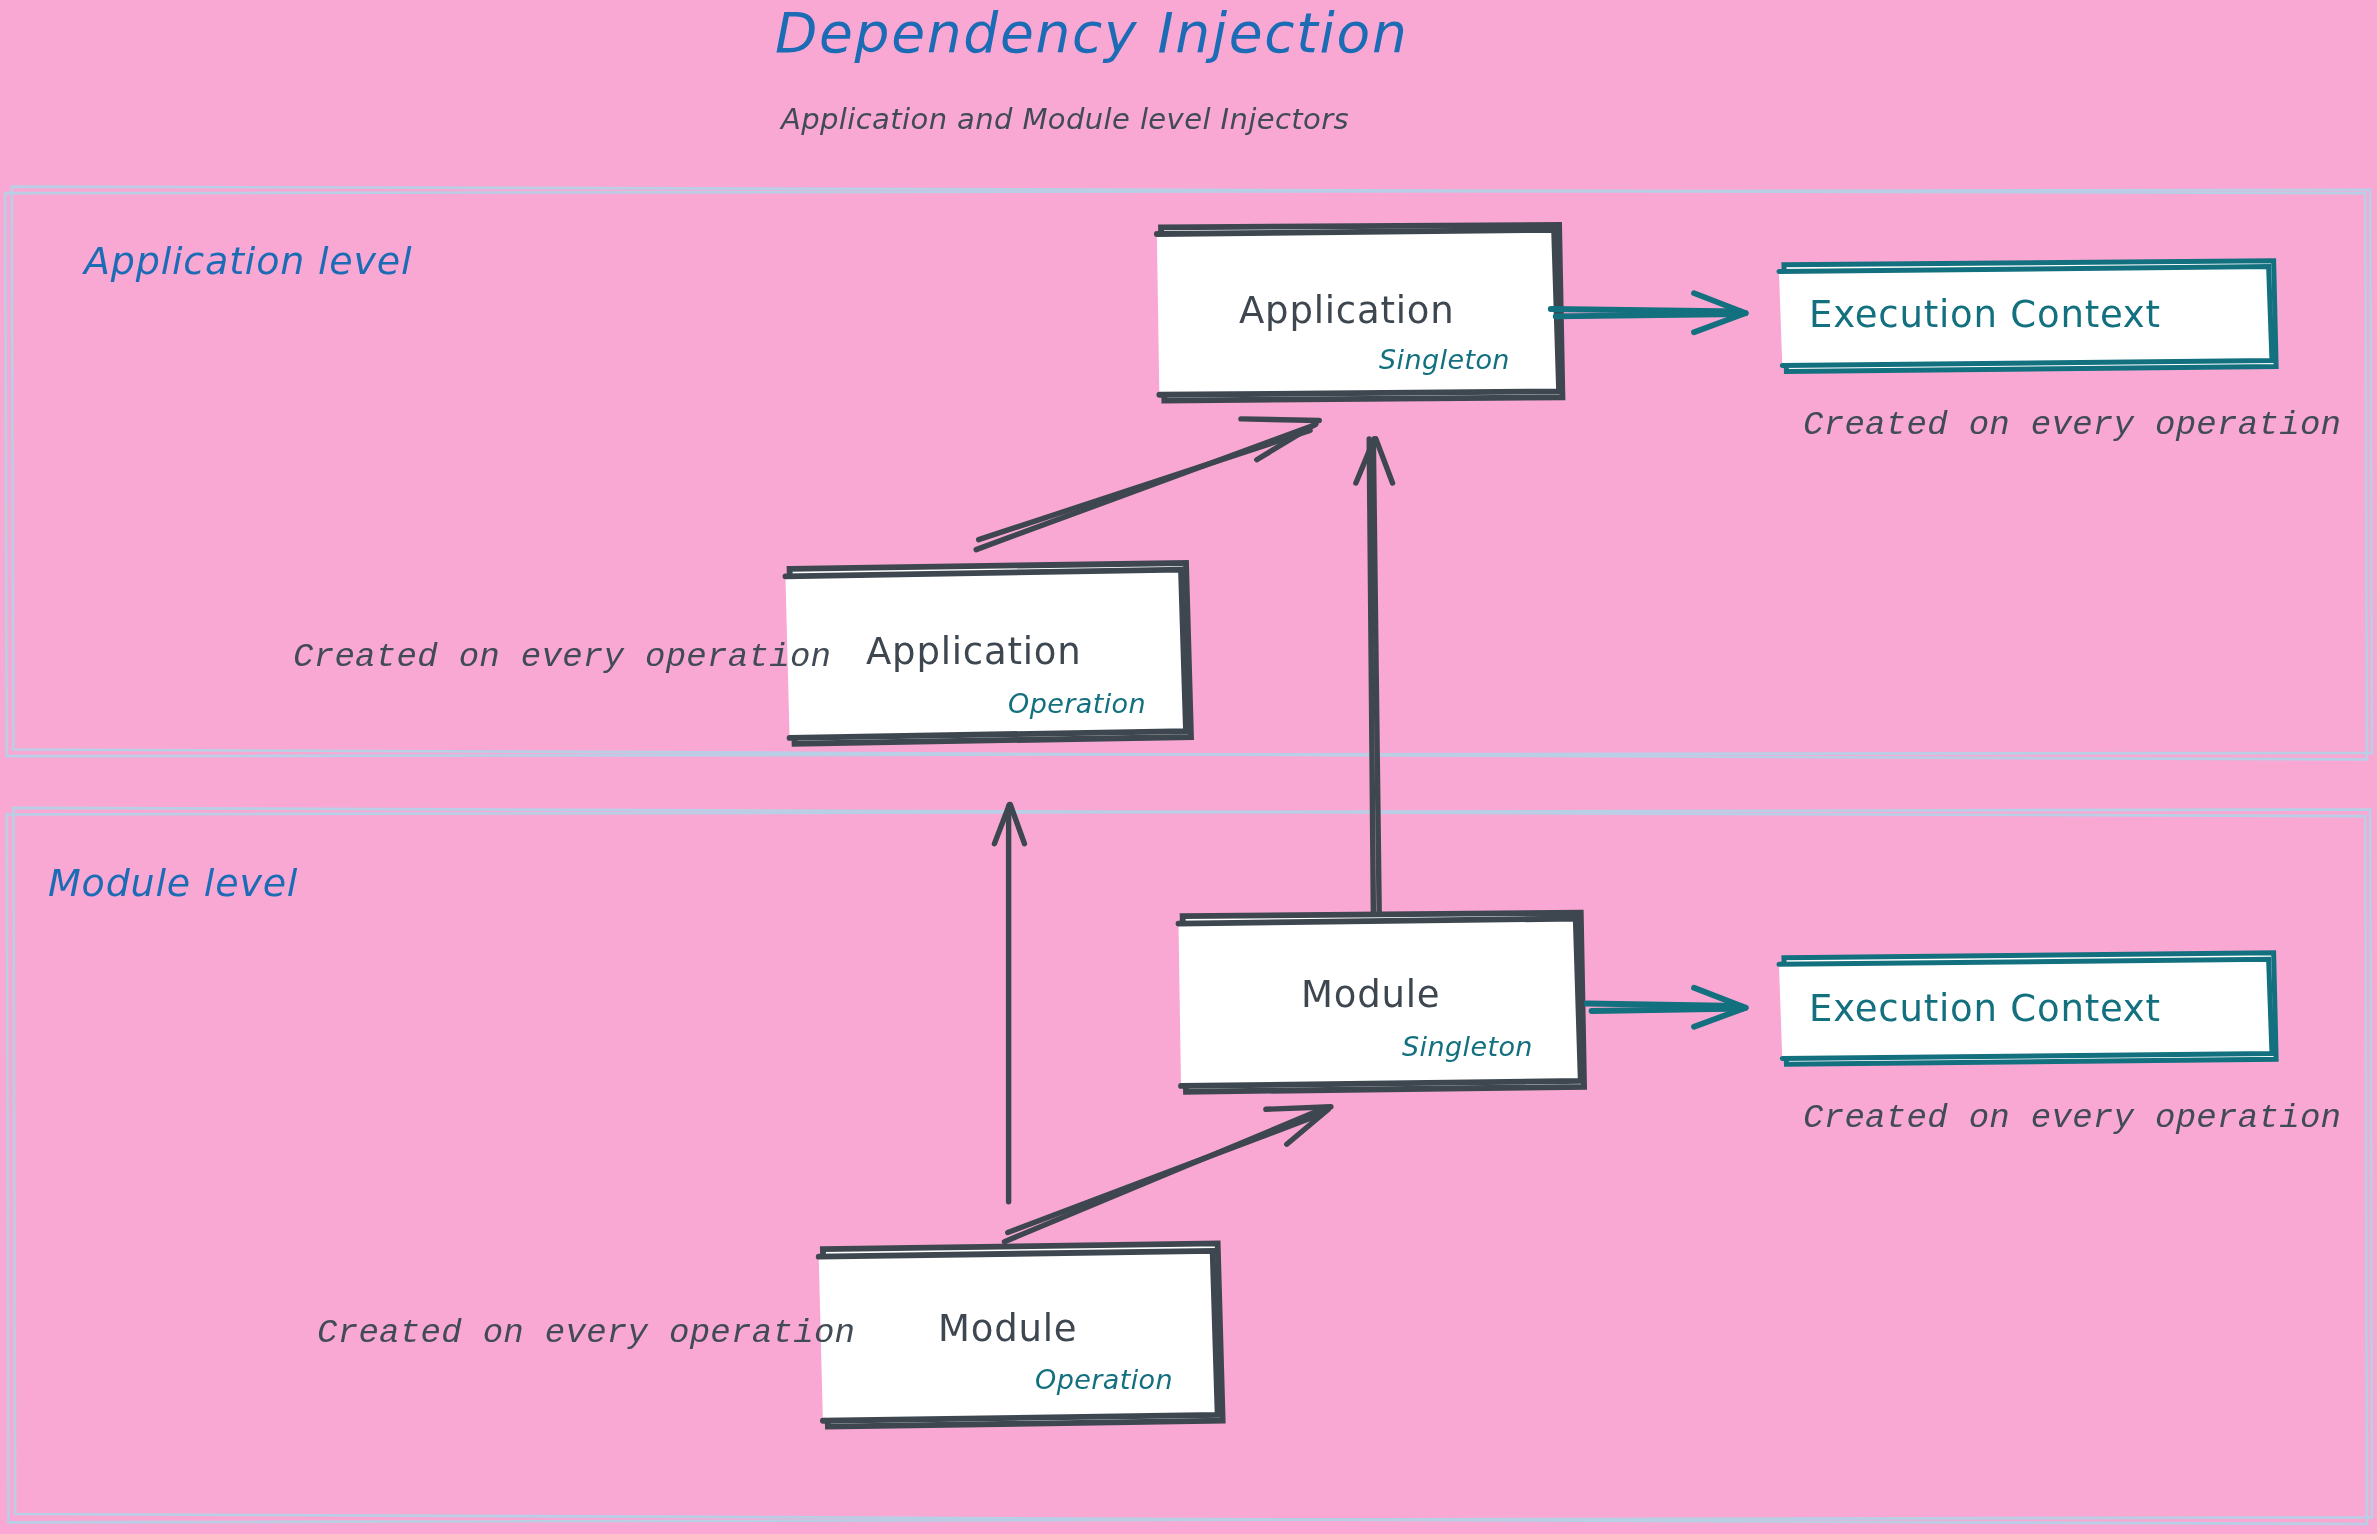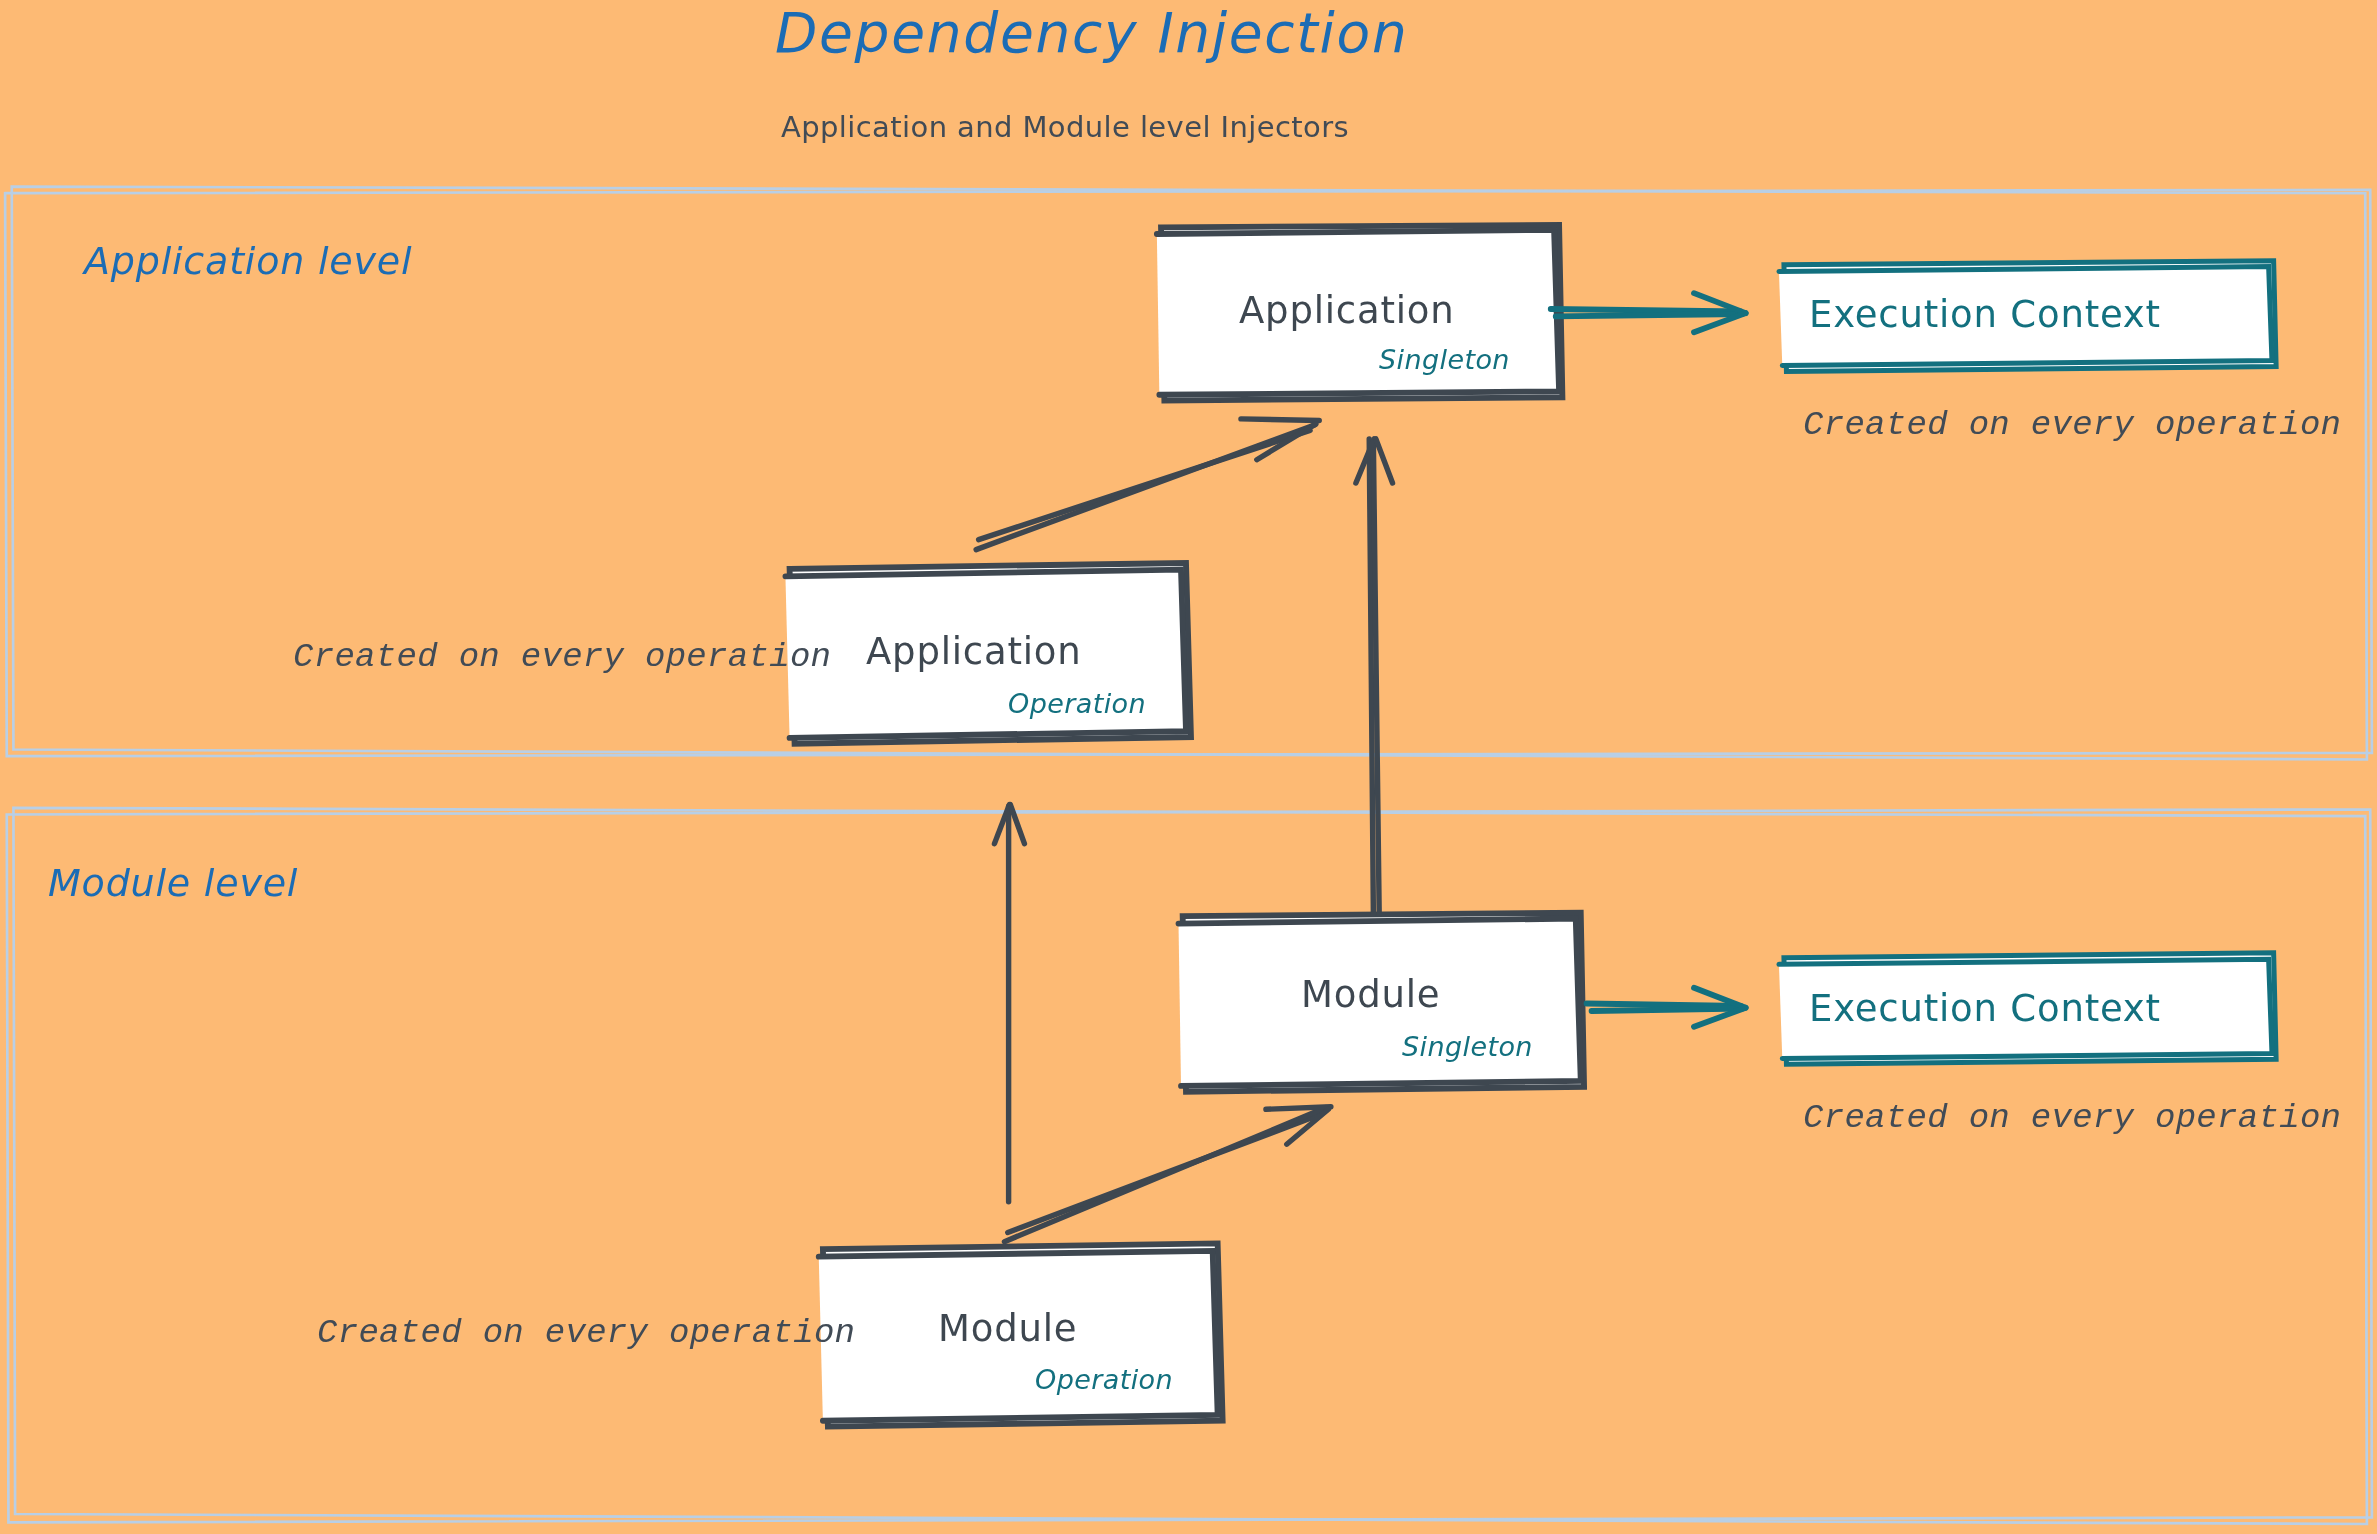--- a/index.html
+++ b/index.html
@@ -7,21 +7,21 @@
     padding: 0;
     background: #ffffff;
   }
   body {
     font-family: "DejaVu Sans", sans-serif;
   }
   #canvas {
     position: relative;
     width: 2377px;
     height: 1534px;
-    background: #fdba74;
+    background: #f9a8d4;
     overflow: hidden;
   }
   #sketch-svg {
     position: absolute;
     left: 0;
     top: 0;
     width: 2377px;
     height: 1534px;
   }
   .txt {
@@ -32,22 +32,22 @@
   }
   .title {
     font-size: 55px;
     color: #1b6cb5;
     font-style: italic;
     letter-spacing: 1.7px;
   }
   .subtitle {
     font-size: 29px;
     color: #414b56;
+    font-style: italic;
     letter-spacing: 0.4px;
-    margin-top: 8px;
   }
   .zone-label {
     font-size: 38px;
     color: #1b6cb5;
     font-style: italic;
     letter-spacing: 0.8px;
   }
   .box-title {
     font-size: 37px;
     color: #3e4750;

